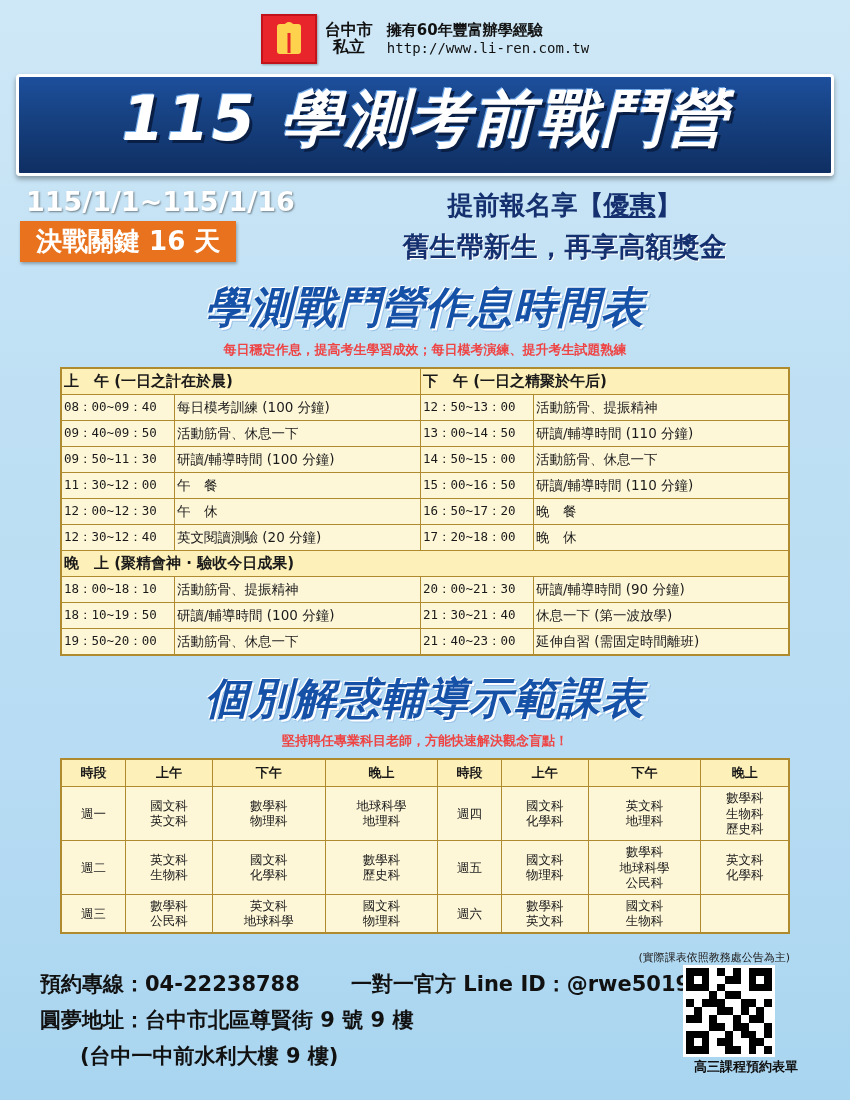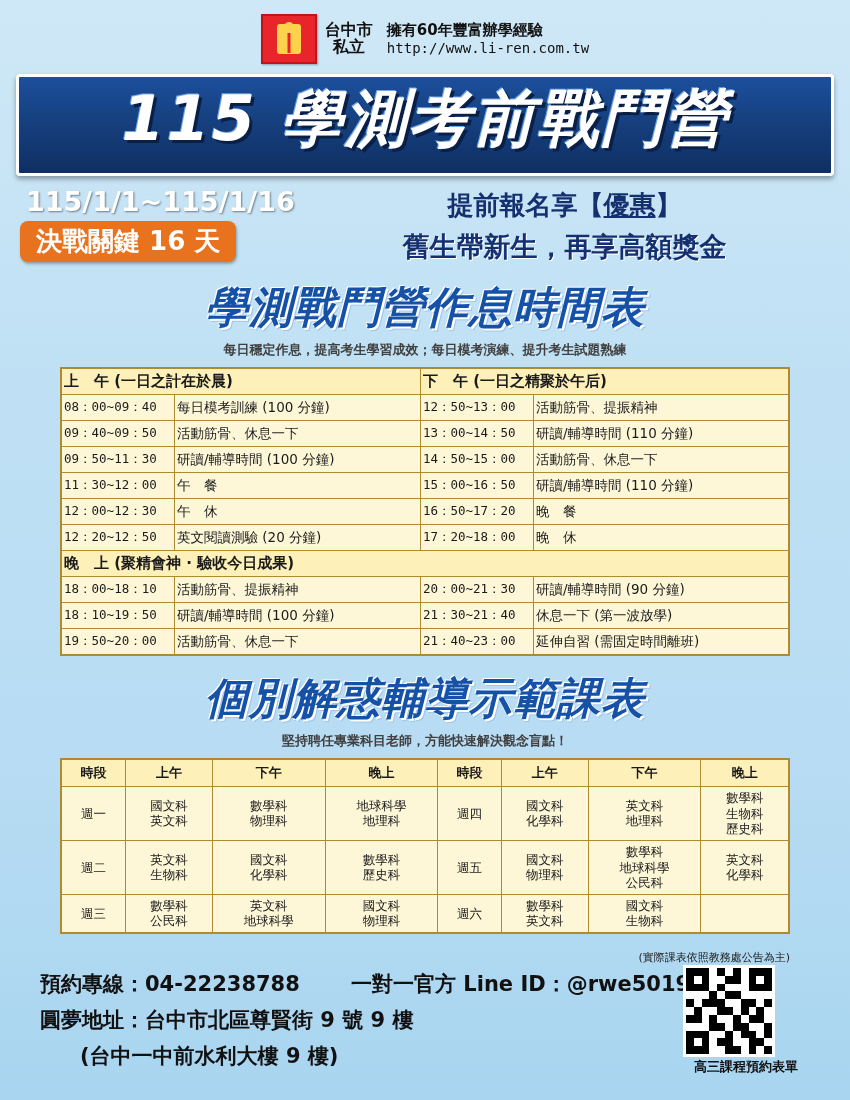--- a/index.html
+++ b/index.html
@@ -62,21 +62,21 @@
   
   .subrow{ display:flex; margin:10px 16px 0 20px; align-items:flex-start; }
   .date-block{ width:275px; }
   .date-line{
     font-family:"DejaVu Sans", sans-serif;
     font-size:27px;font-weight:bold;color:#ffffff;
     text-shadow:1px 1px 2px rgba(0,0,0,.45);
     padding-left:6px;
   }
   .days-pill{
-    margin-top:4px; background:#e8721d; border-radius:8px;
+    margin-top:4px; background:#e8721d; border-radius:0;
     display:inline-block; padding:3px 16px;
     font-family:"DejaVu Sans", sans-serif;
     font-size:26px; font-weight:bold; color:#ffffff;
     box-shadow:1px 2px 3px rgba(0,0,0,.3);
   }
   .promo-block{ flex:1; text-align:center; padding-top:2px;}
   .promo1{
     font-family:"DejaVu Sans", sans-serif;
     font-size:26px;font-weight:bold;color:#15306f;
   }
@@ -93,21 +93,21 @@
     text-align:center; margin-top:14px;
     font-family:"DejaVu Sans", sans-serif;
     font-size:43px; font-weight:bold; font-style:italic;
     color:#1651a8;
     text-shadow:2px 2px 0 #ffffff, 3px 3px 0 #9fc6ea, -1px -1px 0 #ffffff;
     letter-spacing:1px;
   }
   .sec-sub{
     text-align:center; margin-top:4px;
     font-family:Liberation Serif, serif;
-    font-size:13px;font-weight:bold;color:#404040;
+    font-size:13px;font-weight:bold;color:#ef4444;
   }
 
   
   .tt-wrap{ margin:8px 60px 0 60px; }
   table.tt{
     width:100%; border-collapse:collapse;
     background:#fdf7d8; border:2px solid #b08a2e;
   }
   table.tt td{
     border:1px solid #b08a2e;
@@ -228,21 +228,21 @@
           <td class="time">15：00~16：50</td>
           <td class="">研讀/輔導時間 (110 分鐘)</td>
         </tr>
         <tr>
           <td class="time">12：00~12：30</td>
           <td class="">午　休</td>
           <td class="time">16：50~17：20</td>
           <td class="">晚　餐</td>
         </tr>
         <tr>
-          <td class="time">12：20~12：50</td>
+          <td class="time">12：30~12：40</td>
           <td class="">英文閱讀測驗 (20 分鐘)</td>
           <td class="time">17：20~18：00</td>
           <td class="">晚　休</td>
         </tr>
         <tr>
           <td class="hdr" colspan="4">晚　上 (聚精會神 · 驗收今日成果)</td>
         </tr>
         <tr>
           <td class="time">18：00~18：10</td>
           <td class="">活動筋骨、提振精神</td>

